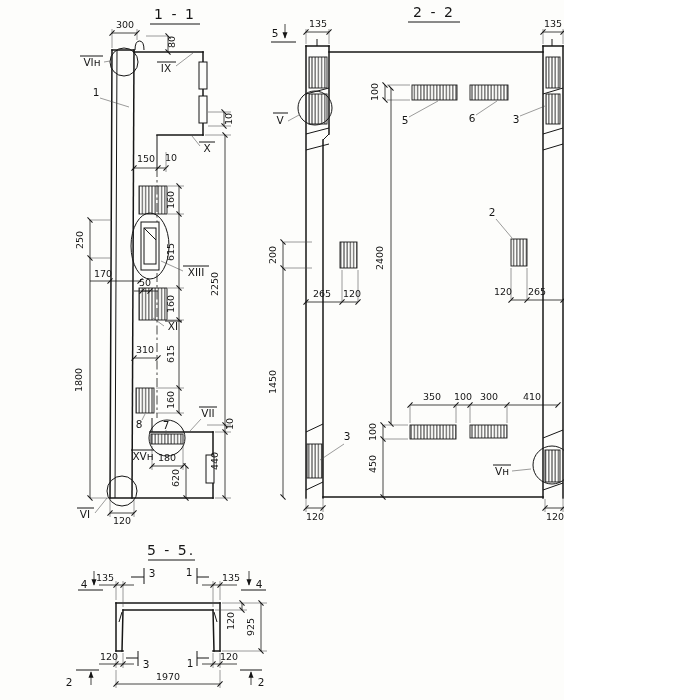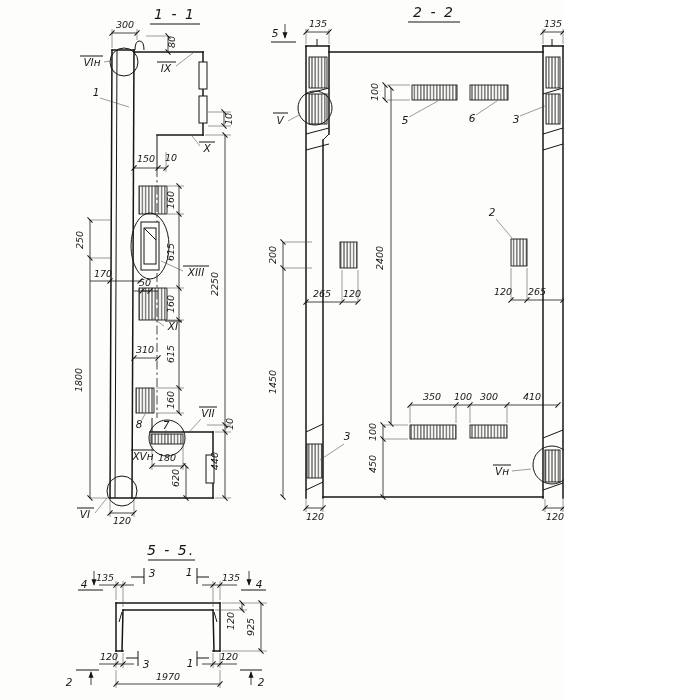--- a/index.html
+++ b/index.html
@@ -1,16 +1,16 @@
 <!DOCTYPE html>
 <html><head>
 <meta charset="utf-8">
 <style>
   html,body{margin:0;padding:0;background:#ffffff;}
-  .stage{width:564px;height:700px;background:#fdfdfb;position:relative;overflow:hidden;font-style:italic;}
+  .stage{width:564px;height:700px;background:#fdfdfb;position:relative;overflow:hidden;}
   svg text{font-family:"DejaVu Sans",sans-serif;fill:#161616;}
   .t9{font-size:9.5px;}
   .t10{font-size:10.5px;}
   .t13{font-size:14px;letter-spacing:2px;}
   .ol{stroke:#161616;stroke-width:1.5;fill:none;stroke-linecap:square;}
   .m{stroke:#161616;stroke-width:1;fill:none;}
   .d{stroke:#161616;stroke-width:0.8;fill:none;}
   .x{stroke:#4a4a4a;stroke-width:0.55;fill:none;}
   .dd{stroke:#161616;stroke-width:0.8;fill:none;stroke-dasharray:9 3 2.5 3;}
   .hz{fill:url(#hv);stroke:#161616;stroke-width:0.9;}

